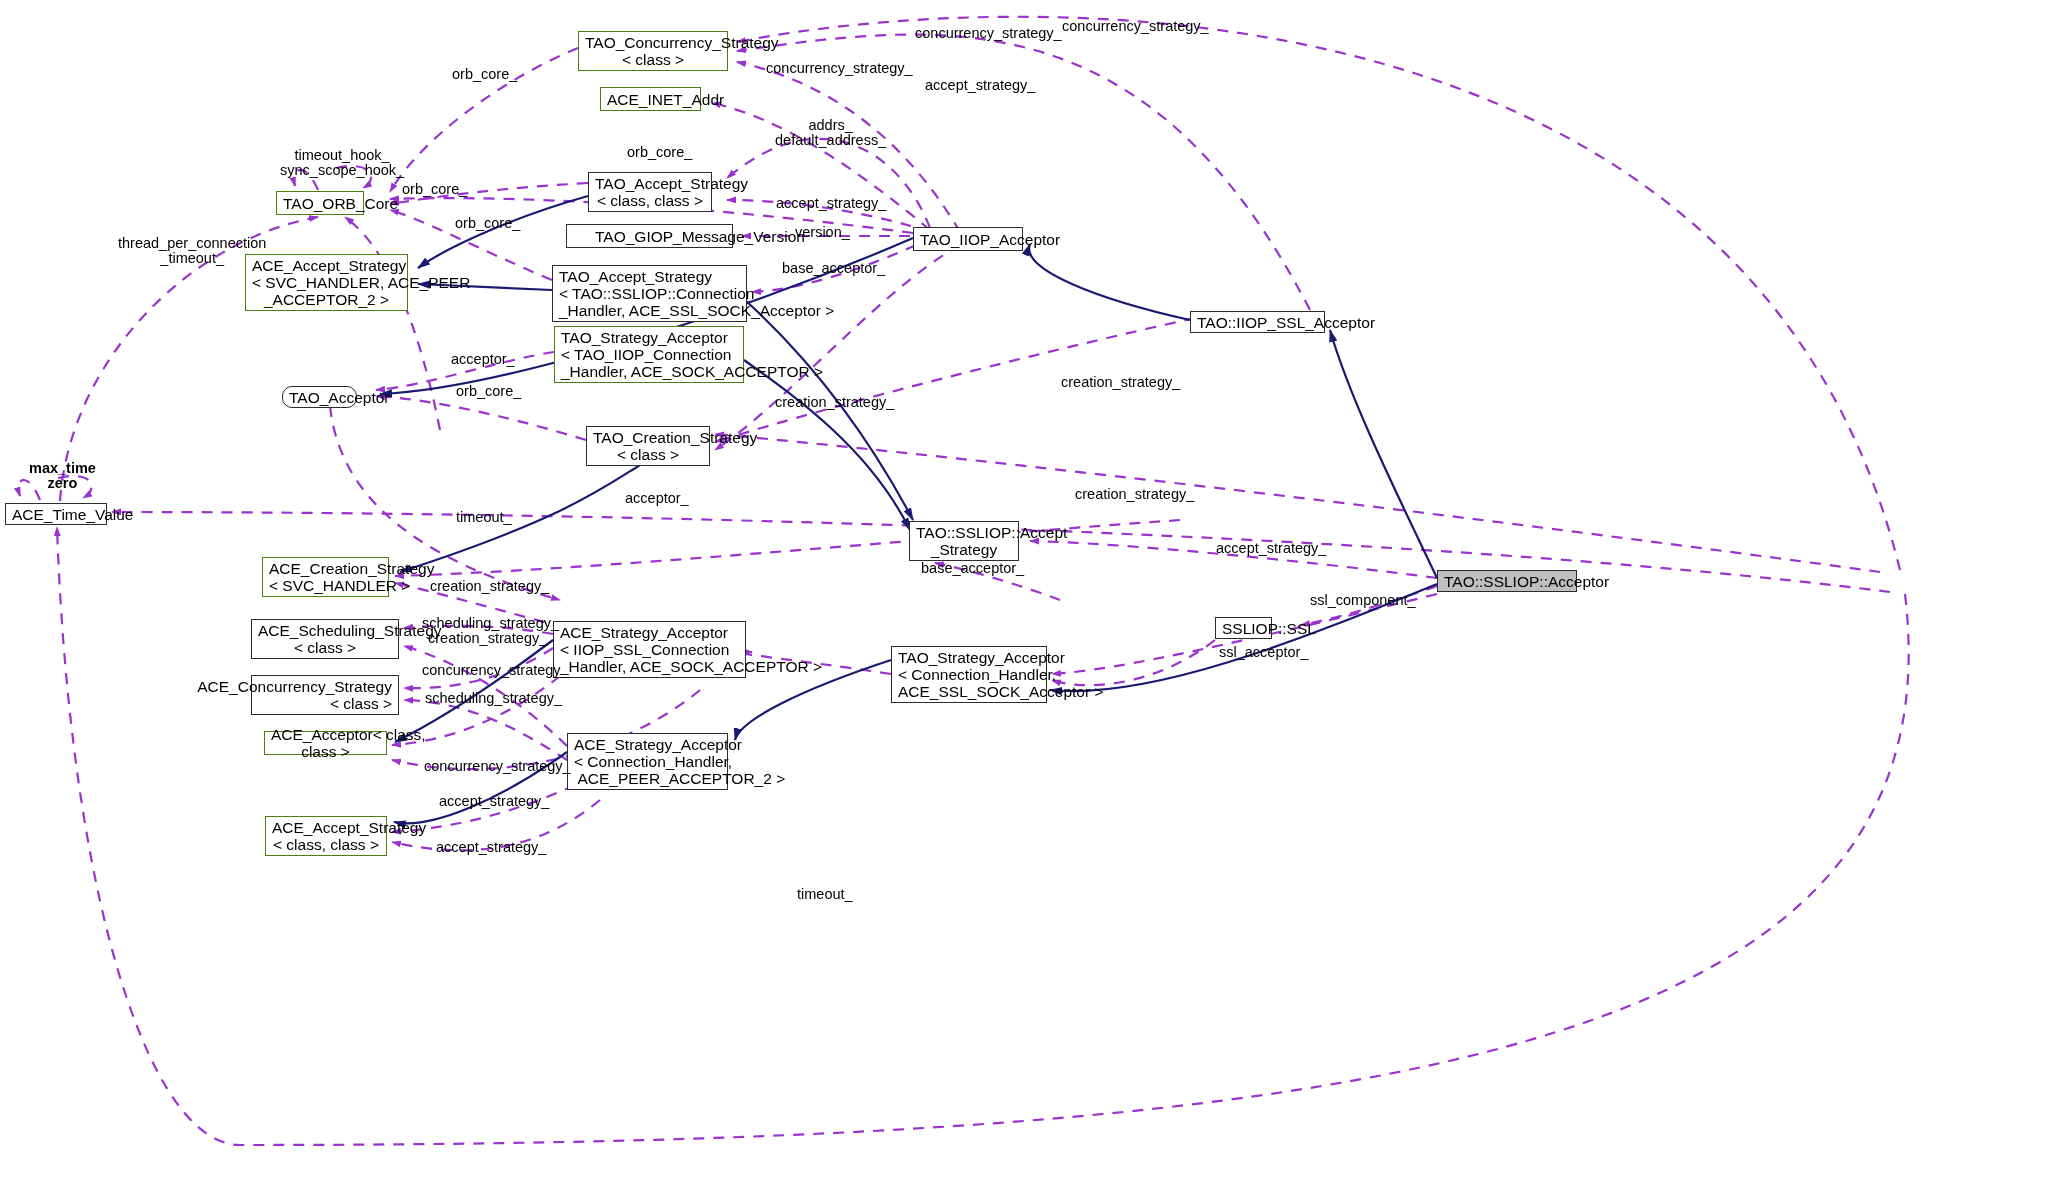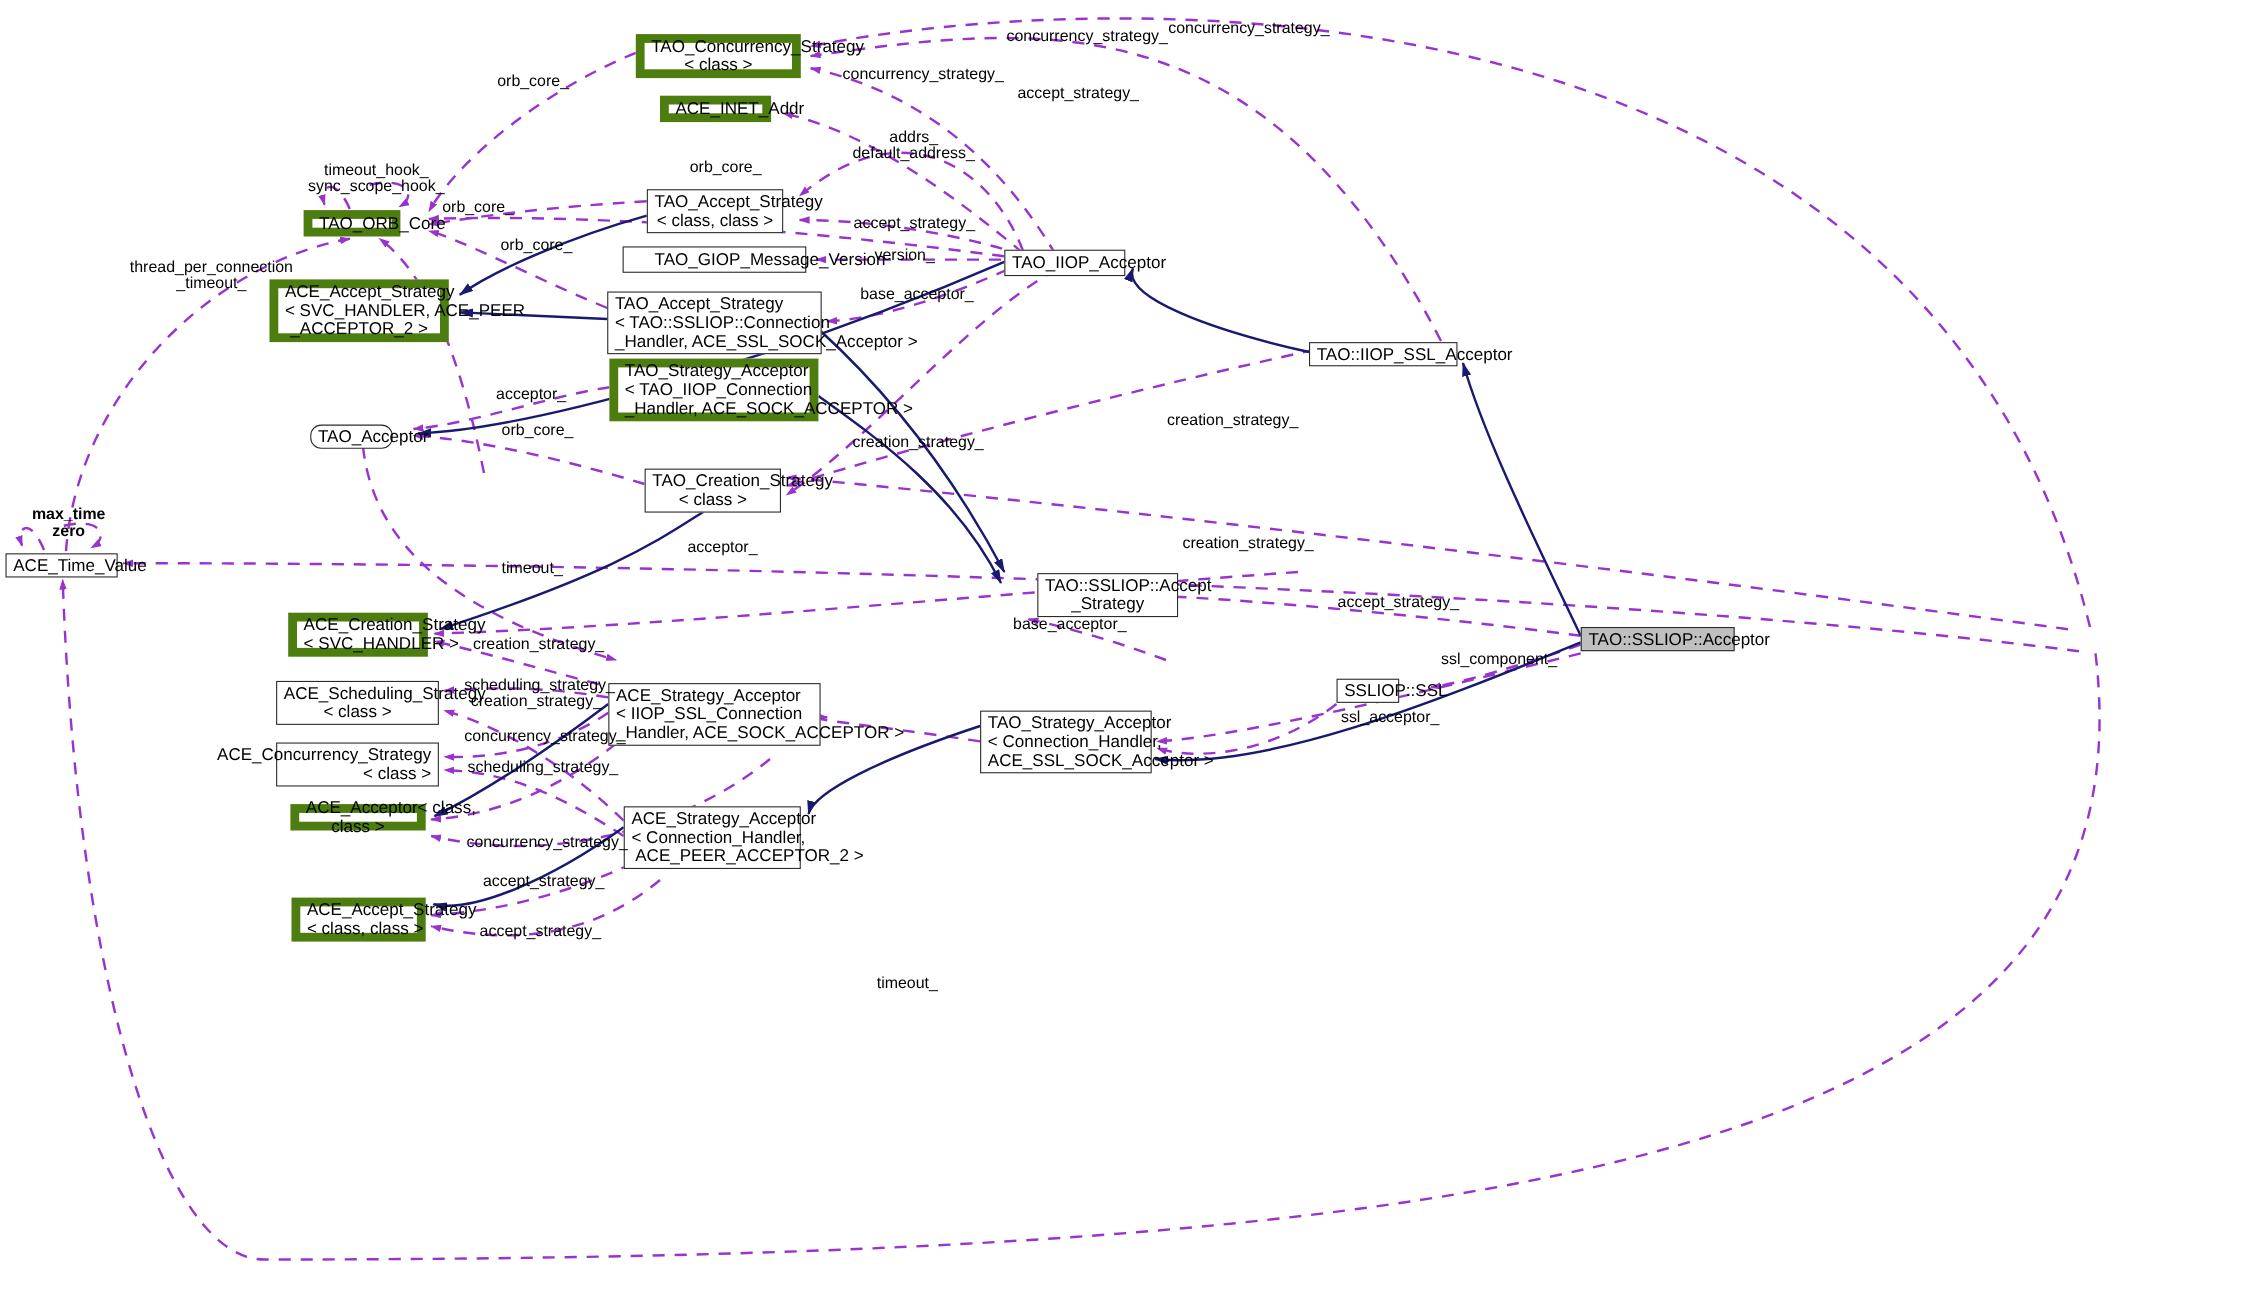--- a/index.html
+++ b/index.html
@@ -31,21 +31,21 @@
     line-height: 17px;
     color: #000000;
     padding: 3px 6px;
     display: flex;
     flex-direction: column;
     justify-content: center;
     white-space: pre;
     z-index: 5;
   }
   .node.red {
-    border: 8px solid #4d7c0f;
+    border: 1px solid #4d7c0f;
   }
   .node.highlight {
     background: #bfbfbf;
     border: 1px solid #2b2b2b;
   }
   .node .nline { display: block; }
   .edge-label {
     position: absolute;
     font-size: 14.5px;
     line-height: 15px;
@@ -164,21 +164,21 @@
       <div class="node" style="left: 588px; top: 172px; width: 124px; height: 40px;"><span class="nline">TAO_Accept_Strategy</span><span class="nline">&lt; class, class &gt;</span></div>
       <div class="node" style="left: 566px; top: 224px; width: 167px; height: 24px; padding-left: 28px;"><span class="nline">TAO_GIOP_Message_Version</span></div>
       <div class="node" style="left: 913px; top: 227px; width: 110px; height: 24px;"><span class="nline">TAO_IIOP_Acceptor</span></div>
       <div class="node red" style="left: 245px; top: 254px; width: 163px; height: 57px;"><span class="nline">ACE_Accept_Strategy</span><span class="nline">&lt; SVC_HANDLER, ACE_PEER</span><span class="nline">_ACCEPTOR_2 &gt;</span></div>
       <div class="node" style="left: 552px; top: 265px; width: 195px; height: 57px; text-align: left;"><span class="nline">TAO_Accept_Strategy</span><span class="nline">&lt; TAO::SSLIOP::Connection</span><span class="nline">_Handler, ACE_SSL_SOCK_Acceptor &gt;</span></div>
       <div class="node red" style="left: 554px; top: 326px; width: 190px; height: 57px; text-align: left;"><span class="nline">TAO_Strategy_Acceptor</span><span class="nline">&lt; TAO_IIOP_Connection</span><span class="nline">_Handler, ACE_SOCK_ACCEPTOR &gt;</span></div>
       <div class="node" style="left: 1190px; top: 311px; width: 135px; height: 22px;"><span class="nline">TAO::IIOP_SSL_Acceptor</span></div>
       <div class="node" style="left: 282px; top: 386px; width: 75px; height: 22px; border-radius: 10px;"><span class="nline">TAO_Acceptor</span></div>
       <div class="node" style="left: 586px; top: 426px; width: 124px; height: 40px;"><span class="nline">TAO_Creation_Strategy</span><span class="nline">&lt; class &gt;</span></div>
       <div class="node" style="left: 5px; top: 503px; width: 102px; height: 22px;"><span class="nline">ACE_Time_Value</span></div>
-      <div class="node" style="left: 909px; top: 521px; width: 128px; height: 40px; margin-left: 34px;"><span class="nline">TAO::SSLIOP::Accept</span><span class="nline">_Strategy</span></div>
+      <div class="node" style="left: 909px; top: 521px; width: 110px; height: 40px;"><span class="nline">TAO::SSLIOP::Accept</span><span class="nline">_Strategy</span></div>
       <div class="node red" style="left: 262px; top: 557px; width: 127px; height: 40px;"><span class="nline">ACE_Creation_Strategy</span><span class="nline">&lt; SVC_HANDLER &gt;</span></div>
       <div class="node highlight" style="left: 1437px; top: 570px; width: 140px; height: 22px;"><span class="nline">TAO::SSLIOP::Acceptor</span></div>
       <div class="node" style="left: 1215px; top: 617px; width: 57px; height: 22px;"><span class="nline">SSLIOP::SSL</span></div>
       <div class="node" style="left: 251px; top: 619px; width: 148px; height: 40px;"><span class="nline">ACE_Scheduling_Strategy</span><span class="nline">&lt; class &gt;</span></div>
       <div class="node" style="left: 553px; top: 621px; width: 193px; height: 57px; text-align: left;"><span class="nline">ACE_Strategy_Acceptor</span><span class="nline">&lt; IIOP_SSL_Connection</span><span class="nline">_Handler, ACE_SOCK_ACCEPTOR &gt;</span></div>
       <div class="node" style="left: 891px; top: 646px; width: 156px; height: 57px; text-align: left;"><span class="nline">TAO_Strategy_Acceptor</span><span class="nline">&lt; Connection_Handler,</span><span class="nline">ACE_SSL_SOCK_Acceptor &gt;</span></div>
       <div class="node" style="left: 251px; top: 675px; width: 148px; height: 40px; align-items: flex-end;"><span class="nline">ACE_Concurrency_Strategy</span><span class="nline">&lt; class &gt;</span></div>
       <div class="node red" style="left: 264px; top: 731px; width: 123px; height: 24px;"><span class="nline">ACE_Acceptor&lt; class,</span><span class="nline">class &gt;</span></div>
       <div class="node" style="left: 567px; top: 733px; width: 161px; height: 57px; text-align: left;"><span class="nline">ACE_Strategy_Acceptor</span><span class="nline">&lt; Connection_Handler,</span><span class="nline"> ACE_PEER_ACCEPTOR_2 &gt;</span></div>
       <div class="node red" style="left: 265px; top: 816px; width: 122px; height: 40px;"><span class="nline">ACE_Accept_Strategy</span><span class="nline">&lt; class, class &gt;</span></div>

